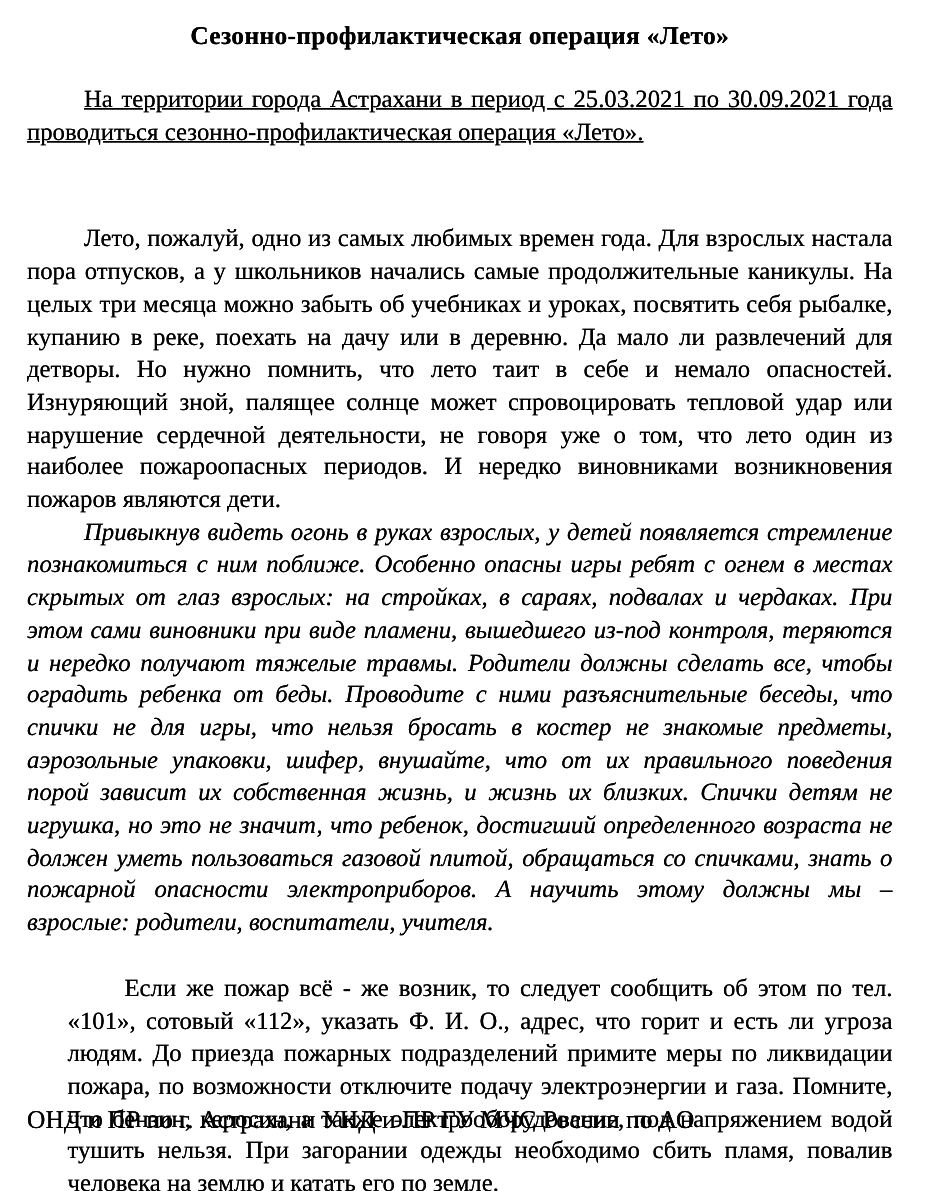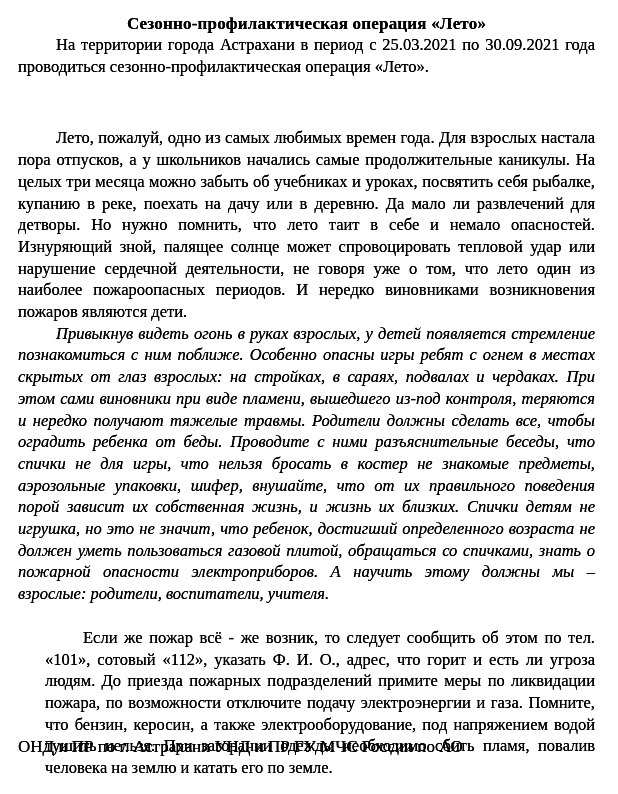--- a/index.html
+++ b/index.html
@@ -32,20 +32,22 @@
   }
   .para {
     margin: 0;
     font-size: 16.5px;
     line-height: 21.7px;
     text-align: justify;
     text-indent: 38px;
     text-shadow: 0 0 0.35px #000;
   }
   .para-intro {
+    margin-top: 21px;
+    text-decoration: underline;
   }
   .para-summer {
     margin-top: 50px;
   }
   .para-children {
     margin-top: 0;
     font-style: italic;
   }
   .para-emergency {
     margin-top: 22px;

